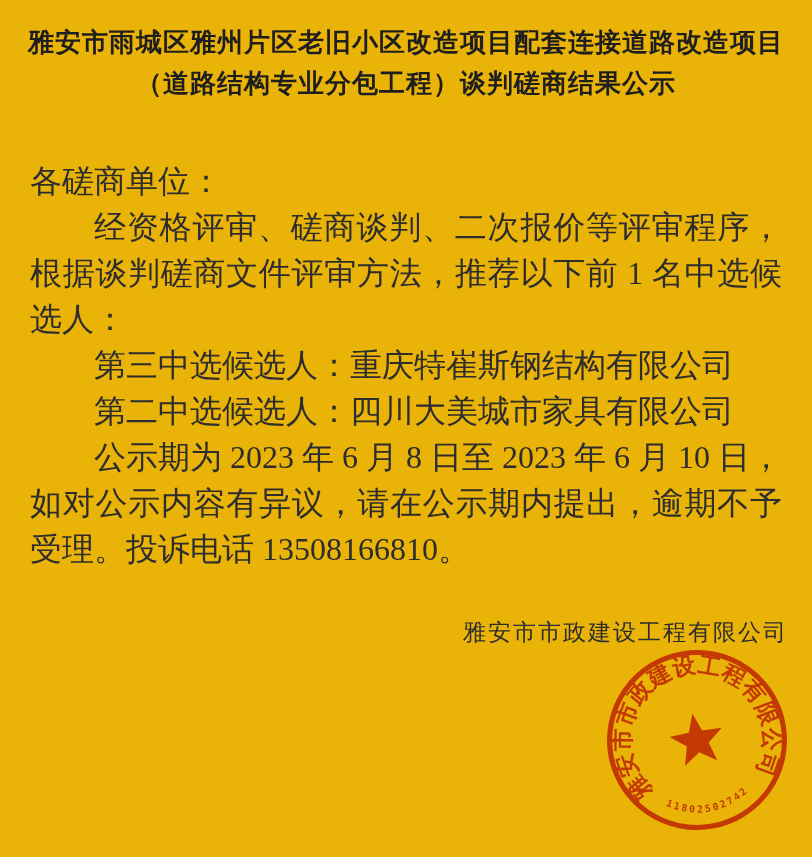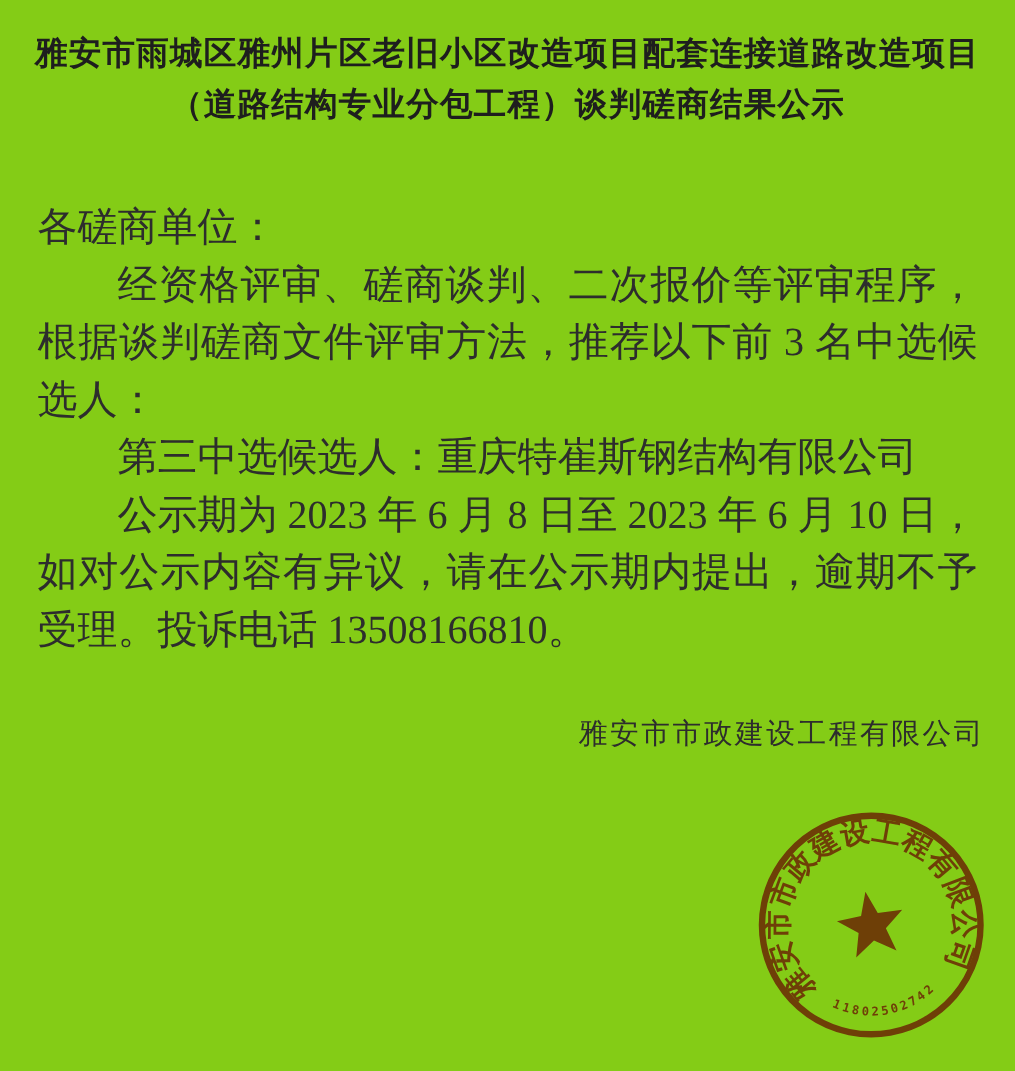--- a/index.html
+++ b/index.html
@@ -2,21 +2,21 @@
 <html><head>
 <meta charset="utf-8">
 <style>
   * { margin: 0; padding: 0; box-sizing: border-box; }
   html, body { background: #e8e8e8; }
   .page {
     position: relative;
     width: 812px;
     height: 857px;
     margin: 0 auto;
-    background: #84cc16;
+    background: #eab308;
     overflow: hidden;
     font-family: "Liberation Serif", "DejaVu Serif", serif;
     color: #2d2d2d;
   }
   .title {
     margin-top: 22px;
     text-align: center;
     font-family: "Liberation Sans", "DejaVu Sans", sans-serif;
     font-weight: 700;
     font-size: 26px;
@@ -72,22 +72,23 @@
 
 <div class="page">
 
   <h1 class="title">
     <span class="t-line">雅安市雨城区雅州片区老旧小区改造项目配套连接道路改造项目</span>
     <span class="t-line">（道路结构专业分包工程）谈判磋商结果公示</span>
   </h1>
 
   <div class="doc-body">
     <p class="no-indent">各磋商单位：</p>
-    <p>经资格评审、磋商谈判、二次报价等评审程序，根据谈判磋商文件评审方法，推荐以下前 3 名中选候选人：</p>
+    <p>经资格评审、磋商谈判、二次报价等评审程序，根据谈判磋商文件评审方法，推荐以下前 1 名中选候选人：</p>
     <p><span>第三中选候选人：</span><span>重庆特崔斯钢结构有限公司</span></p>
+    <p><span>第二中选候选人：</span><span>四川大美城市家具有限公司</span></p>
     <p>公示期为 2023 年 6 月 8 日至 2023 年 6 月 10 日，如对公示内容有异议，请在公示期内提出，逾期不予受理。投诉电话 13508166810。</p>
   </div>
 
   <div class="signature-block">
     <div class="company">雅安市市政建设工程有限公司</div>
   </div>
 
   <svg class="seal" viewBox="0 0 200 200" aria-hidden="true">
     <g transform="rotate(-10 100 100)" fill="#cf362e" stroke="none">
       <circle class="ring" cx="100" cy="100" r="94" stroke="#cf362e"></circle>

